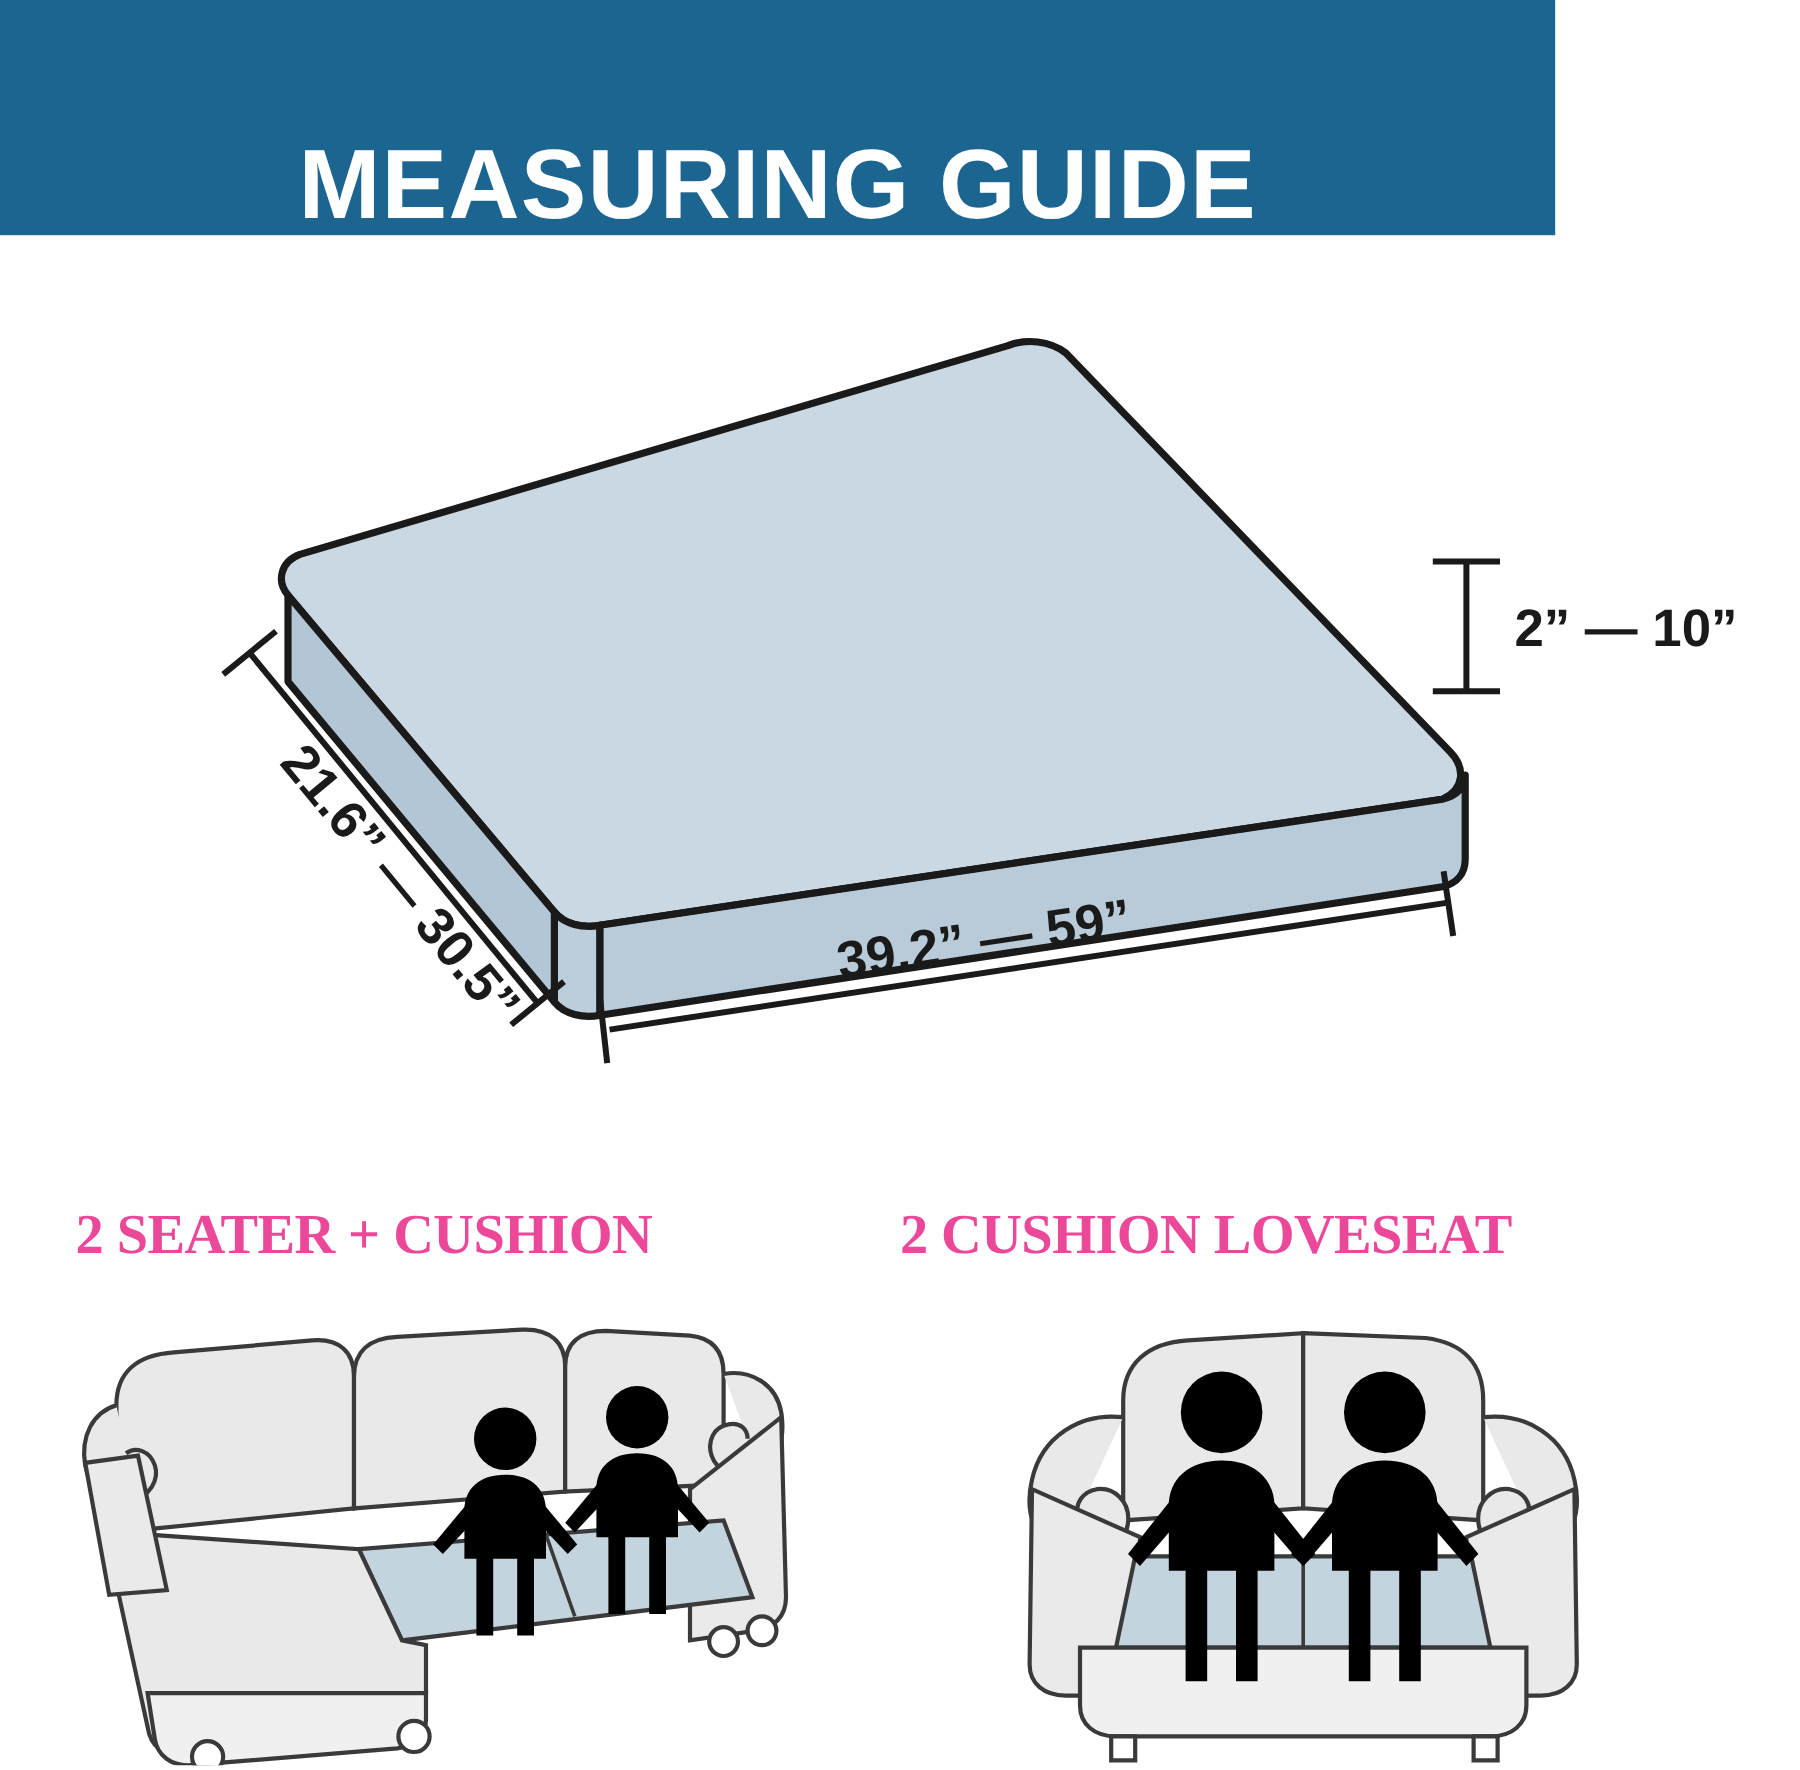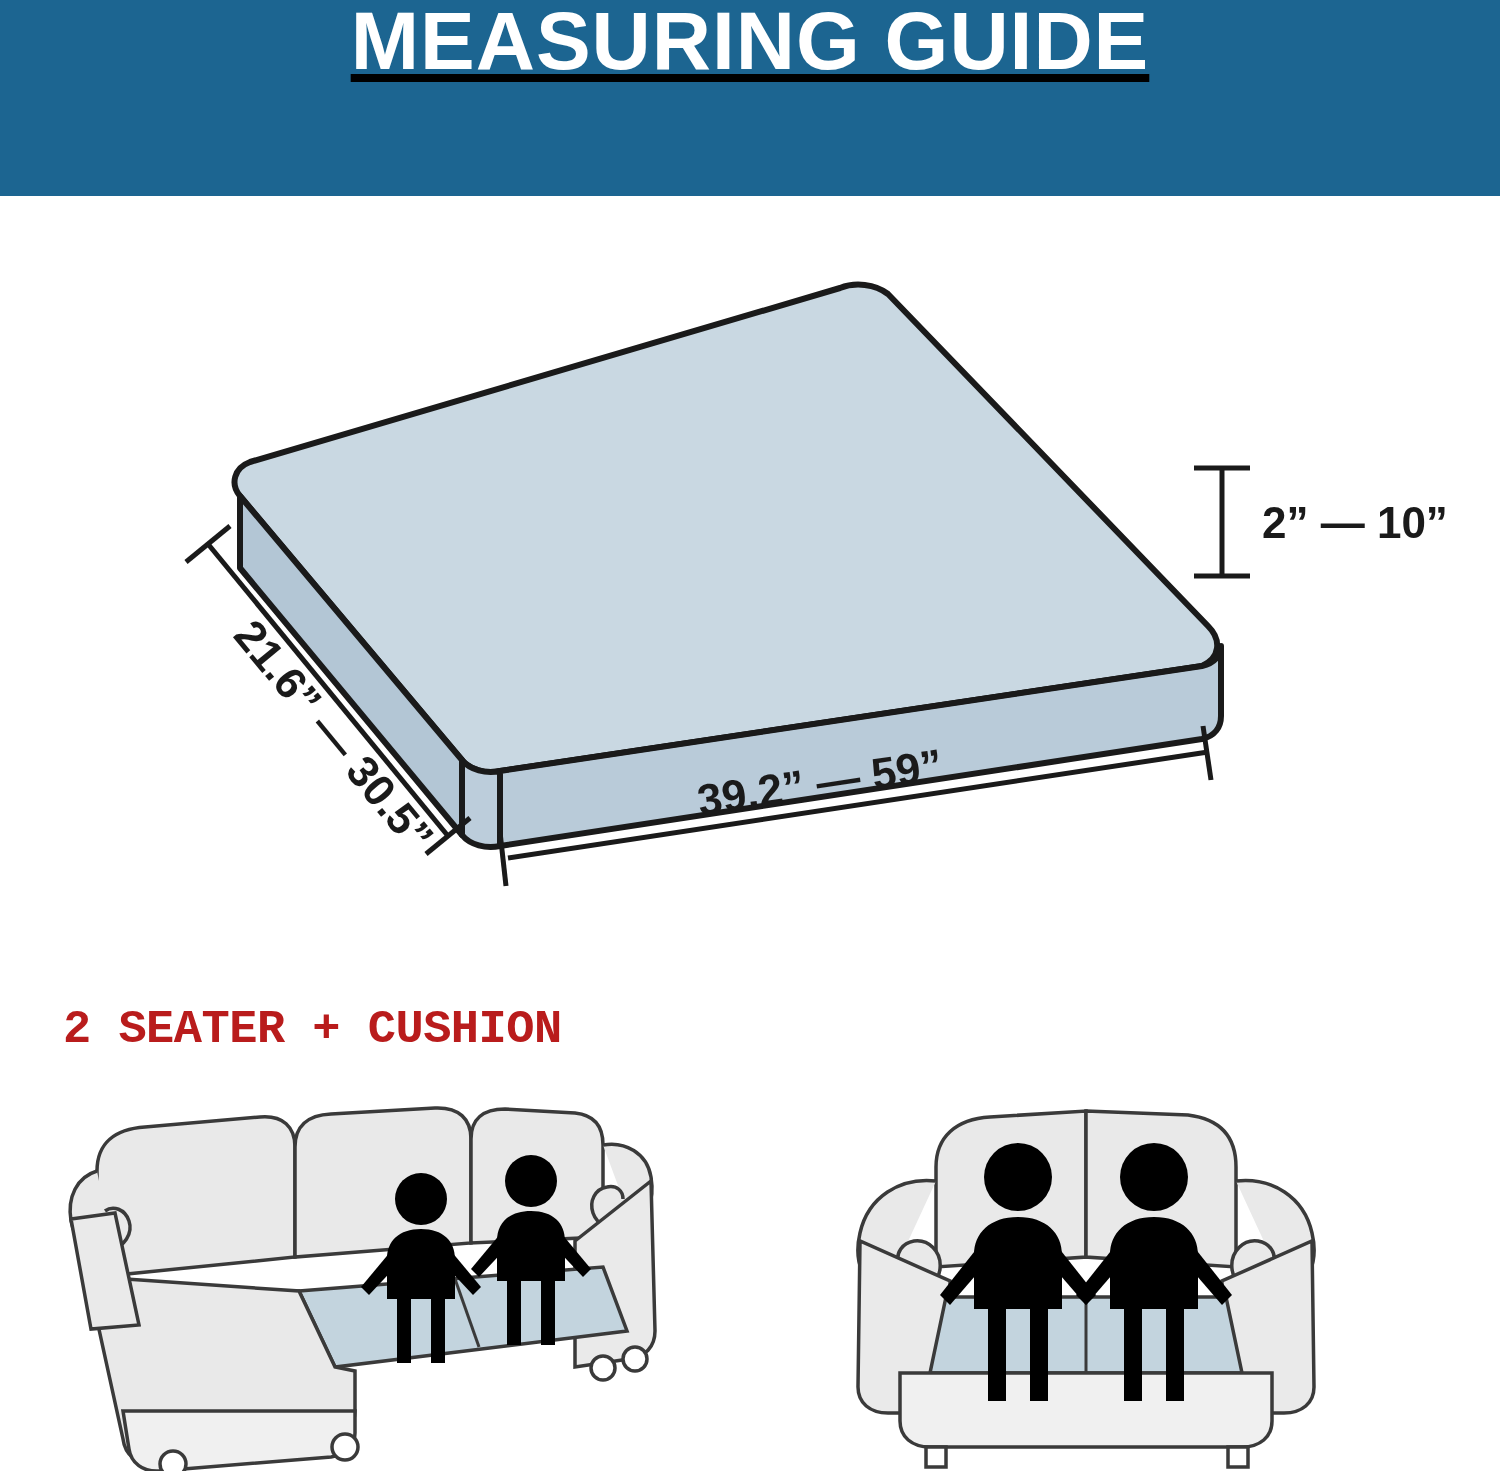--- a/index.html
+++ b/index.html
@@ -13,27 +13,26 @@
     font-family: "Liberation Sans", sans-serif;
     overflow: hidden;
     position: relative;
   }
 
   
   .header-banner {
     position: absolute;
     left: 0;
     top: 0;
-    width: 1500px;
+    width: 1296px;
     height: 196px;
     background: #1c6591;
     display: flex;
-    align-items: flex-start;
+    align-items: flex-end;
     justify-content: center;
-    text-decoration: underline;
   }
   .header-title {
     color: #ffffff;
     font-size: 82px;
     font-weight: bold;
     letter-spacing: 1px;
     font-family: "Liberation Sans", sans-serif;
     line-height: 1;
     text-align: center;
   }
@@ -64,24 +63,24 @@
     top: 0;
     width: 700px;
     height: 519px;
   }
   .panel-left { left: 55px; }
   .panel-right { left: 750px; }
 
   .panel-title {
     font-size: 47px;
     font-weight: bold;
-    color: #b91c1c;
+    color: #ec4899;
     letter-spacing: -0.5px;
     white-space: nowrap;
-    font-family: Liberation Mono, monospace;
+    font-family: Liberation Serif, serif;
     margin: 0;
     padding: 0;
     line-height: 1;
   }
   .panel-title-row {
     position: absolute;
     top: 50px;
     left: 8px;
   }
   .panel-right .panel-title-row {
@@ -208,20 +207,23 @@
           <path d="M 476 130 C 498 130, 510 142, 510 160 L 510 200 L 500 200 L 500 264 L 486 264 L 486 200
                    L 466 200 L 466 264 L 452 264 L 452 200 L 442 200 L 442 160 C 442 142, 454 130, 476 130 Z"></path>
           <path d="M 446 152 L 416 188 L 424 196 L 454 164 Z"></path>
           <path d="M 506 152 L 536 188 L 528 196 L 498 164 Z"></path>
         </g>
       </svg>
     </div>
   </div>
 
   <div class="panel panel-right">
+    <div class="panel-title-row">
+      <span class="panel-title">2 CUSHION LOVESEAT</span>
+    </div>
 
     <div class="panel-figure">
       <svg width="700" height="390" viewBox="0 0 700 390" xmlns="http://www.w3.org/2000/svg">
 
         <path d="M 186 86 C 186 56, 206 38, 240 36 L 336 30 L 336 176 L 186 186 Z" fill="#e9e9e9" stroke="#3a3a3a" stroke-width="3.5"></path>
         <path d="M 336 30 L 438 34 C 470 38, 486 56, 486 86 L 486 186 L 336 176 Z" fill="#e9e9e9" stroke="#3a3a3a" stroke-width="3.5"></path>
 
         <path d="M 186 100 C 150 96, 118 116, 110 152 C 102 186, 118 212, 146 216 C 170 219, 188 206, 190 188
                  C 192 170, 178 158, 164 160 C 152 162, 146 172, 148 182" fill="#e9e9e9" stroke="#3a3a3a" stroke-width="3.5"></path>
         <path d="M 110 160 L 108 306 C 108 322, 120 332, 138 332 L 200 332 L 200 200 Z" fill="#eaeaea" stroke="#3a3a3a" stroke-width="3.5"></path>

